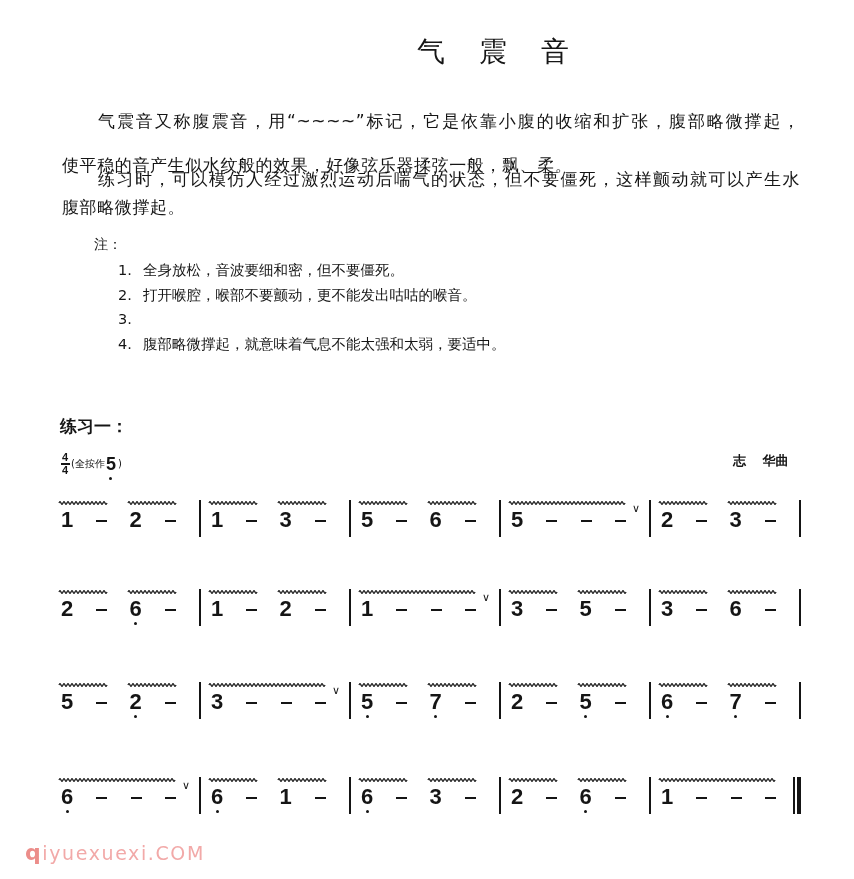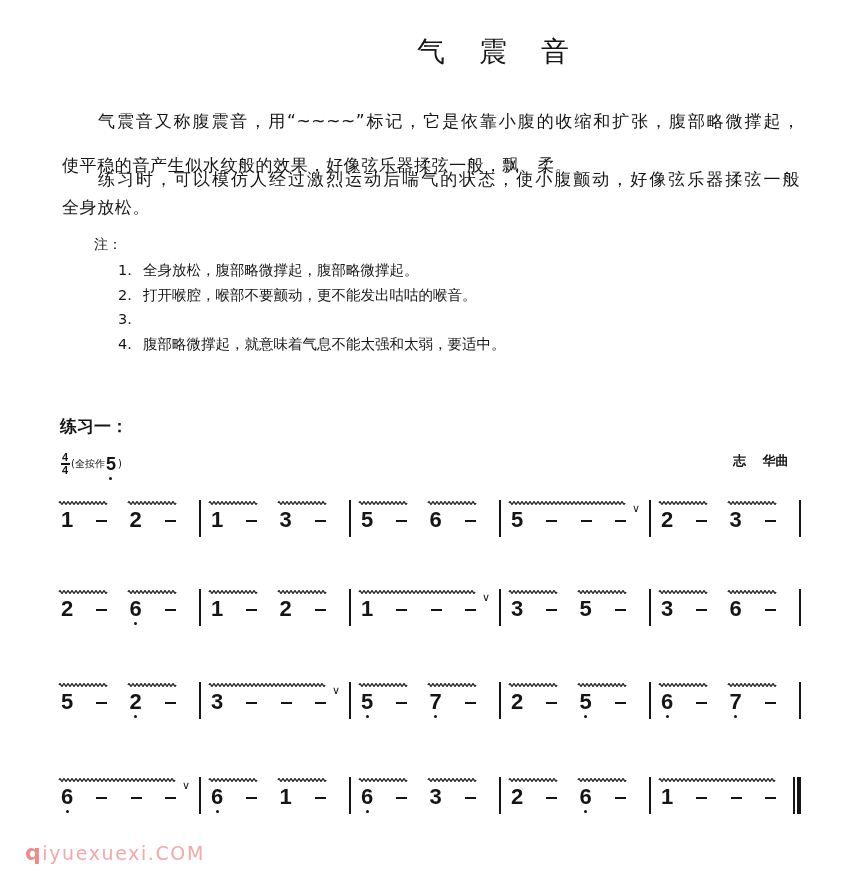--- a/index.html
+++ b/index.html
@@ -57,29 +57,29 @@
   .watermark .wm-first { font-weight: bold; color: #ec8d8a; font-size: 22px; }
 </style>
 </head>
 <body>
 
 <div class="abs title">气震音</div>
 
 <div>
   <div class="abs pline full p1l1">气震音又称腹震音，用“~~~~”标记，它是依靠小腹的收缩和扩张，腹部略微撑起，</div>
   <div class="abs pline p1l2">使平稳的音产生似水纹般的效果，好像弦乐器揉弦一般，飘、柔。</div>
-  <div class="abs pline full p2l1">练习时，可以模仿人经过激烈运动后喘气的状态，使小腹颤动，好像弦乐器揉弦一般</div>
-  <div class="abs pline p2l2">全身放松。</div>
+  <div class="abs pline full p2l1">练习时，可以模仿人经过激烈运动后喘气的状态，但不要僵死，这样颤动就可以产生水</div>
+  <div class="abs pline p2l2">腹部略微撑起。</div>
 </div>
 
 <div>
   <div class="abs notes-label">注：</div>
   <div class="abs note-item ni0">
     <span class="num">1.</span>
-    <span>全身放松，腹部略微撑起，腹部略微撑起。</span>
+    <span>全身放松，音波要细和密，但不要僵死。</span>
   </div>
   <div class="abs note-item ni1">
     <span class="num">2.</span>
     <span>打开喉腔，喉部不要颤动，更不能发出咕咕的喉音。</span>
   </div>
   <div class="abs note-item ni2">
     <span class="num">3.</span>
   </div>
   <div class="abs note-item ni3">
     <span class="num">4.</span>

